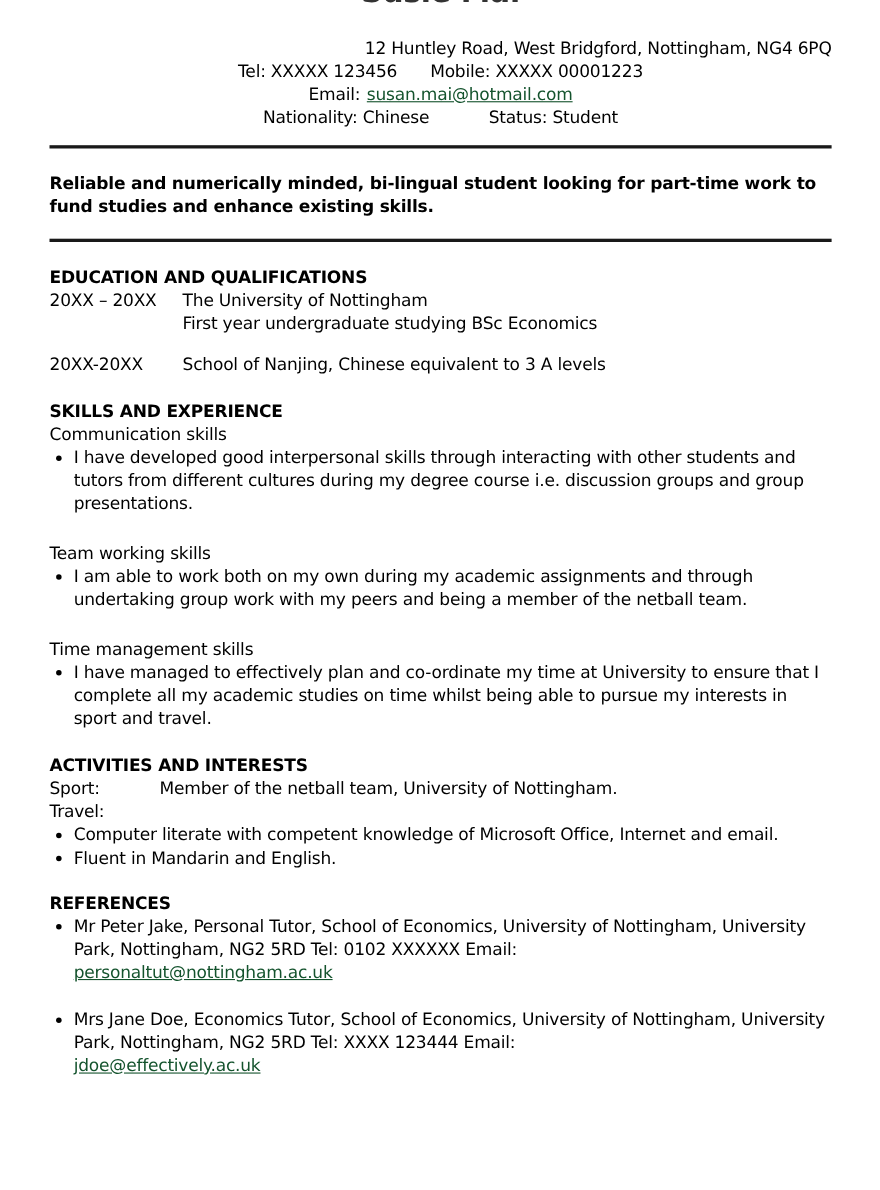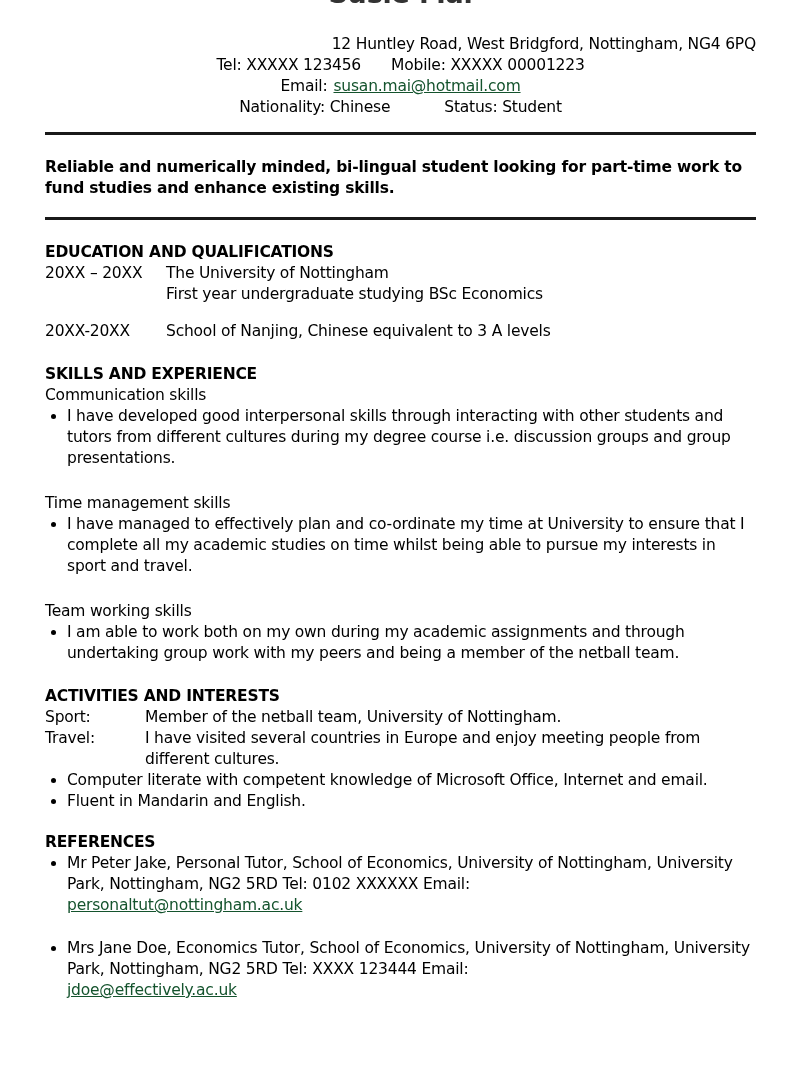--- a/index.html
+++ b/index.html
@@ -102,40 +102,39 @@
   </div>
 
   <h2>SKILLS AND EXPERIENCE</h2>
   <div class="skill-group">
     <div class="skill-title">Communication skills</div>
     <ul>
       <li>I have developed good interpersonal skills through interacting with other students and tutors from different cultures during my degree course i.e. discussion groups and group presentations.</li>
     </ul>
   </div>
   <div class="skill-group spaced">
+    <div class="skill-title">Team working skills</div>
+    <ul>
+      <li>I am able to work both on my own during my academic assignments and through undertaking group work with my peers and being a member of the netball team.</li>
+    </ul>
+  </div>
+  <div class="skill-group spaced">
     <div class="skill-title">Time management skills</div>
     <ul>
       <li>I have managed to effectively plan and co-ordinate my time at University to ensure that I complete all my academic studies on time whilst being able to pursue my interests in sport and travel.</li>
-    </ul>
-  </div>
-  <div class="skill-group spaced">
-    <div class="skill-title">Team working skills</div>
-    <ul>
-      <li>I am able to work both on my own during my academic assignments and through undertaking group work with my peers and being a member of the netball team.</li>
     </ul>
   </div>
 
   <h2>ACTIVITIES AND INTERESTS</h2>
   <div class="activity">
     <span class="act-label">Sport:</span>
     <span class="act-text">Member of the netball team, University of Nottingham.</span>
   </div>
   <div class="activity">
     <span class="act-label">Travel:</span>
-    <span class="act-text">I have visited several countries in Europe and enjoy meeting people from different cultures.</span>
   </div>
 
   <ul>
     <li>Computer literate with competent knowledge of Microsoft Office, Internet and email.</li>
     <li>Fluent in Mandarin and English.</li>
   </ul>
 
   <h2 class="tight">REFERENCES</h2>
   <ul class="refs">
     <li>

